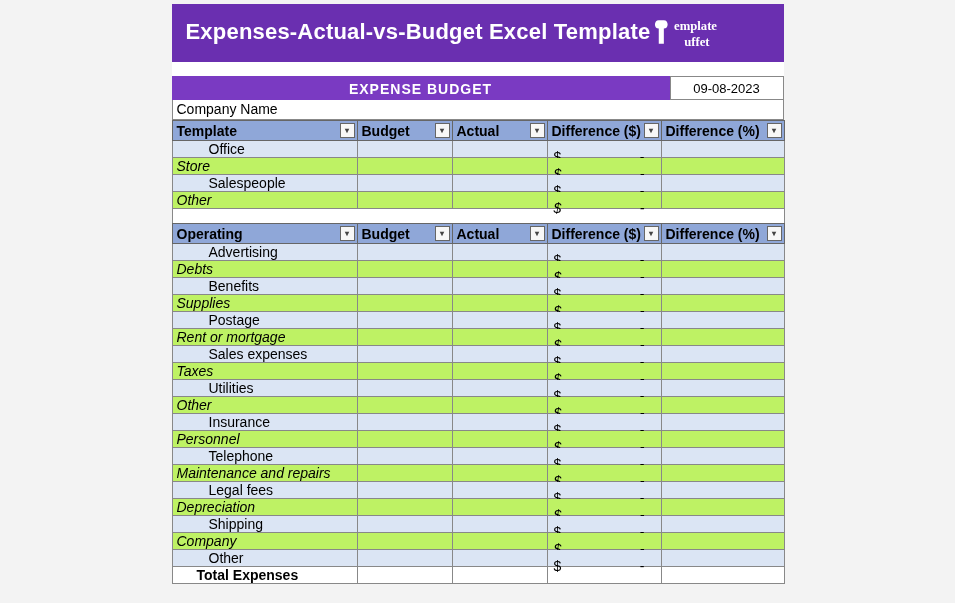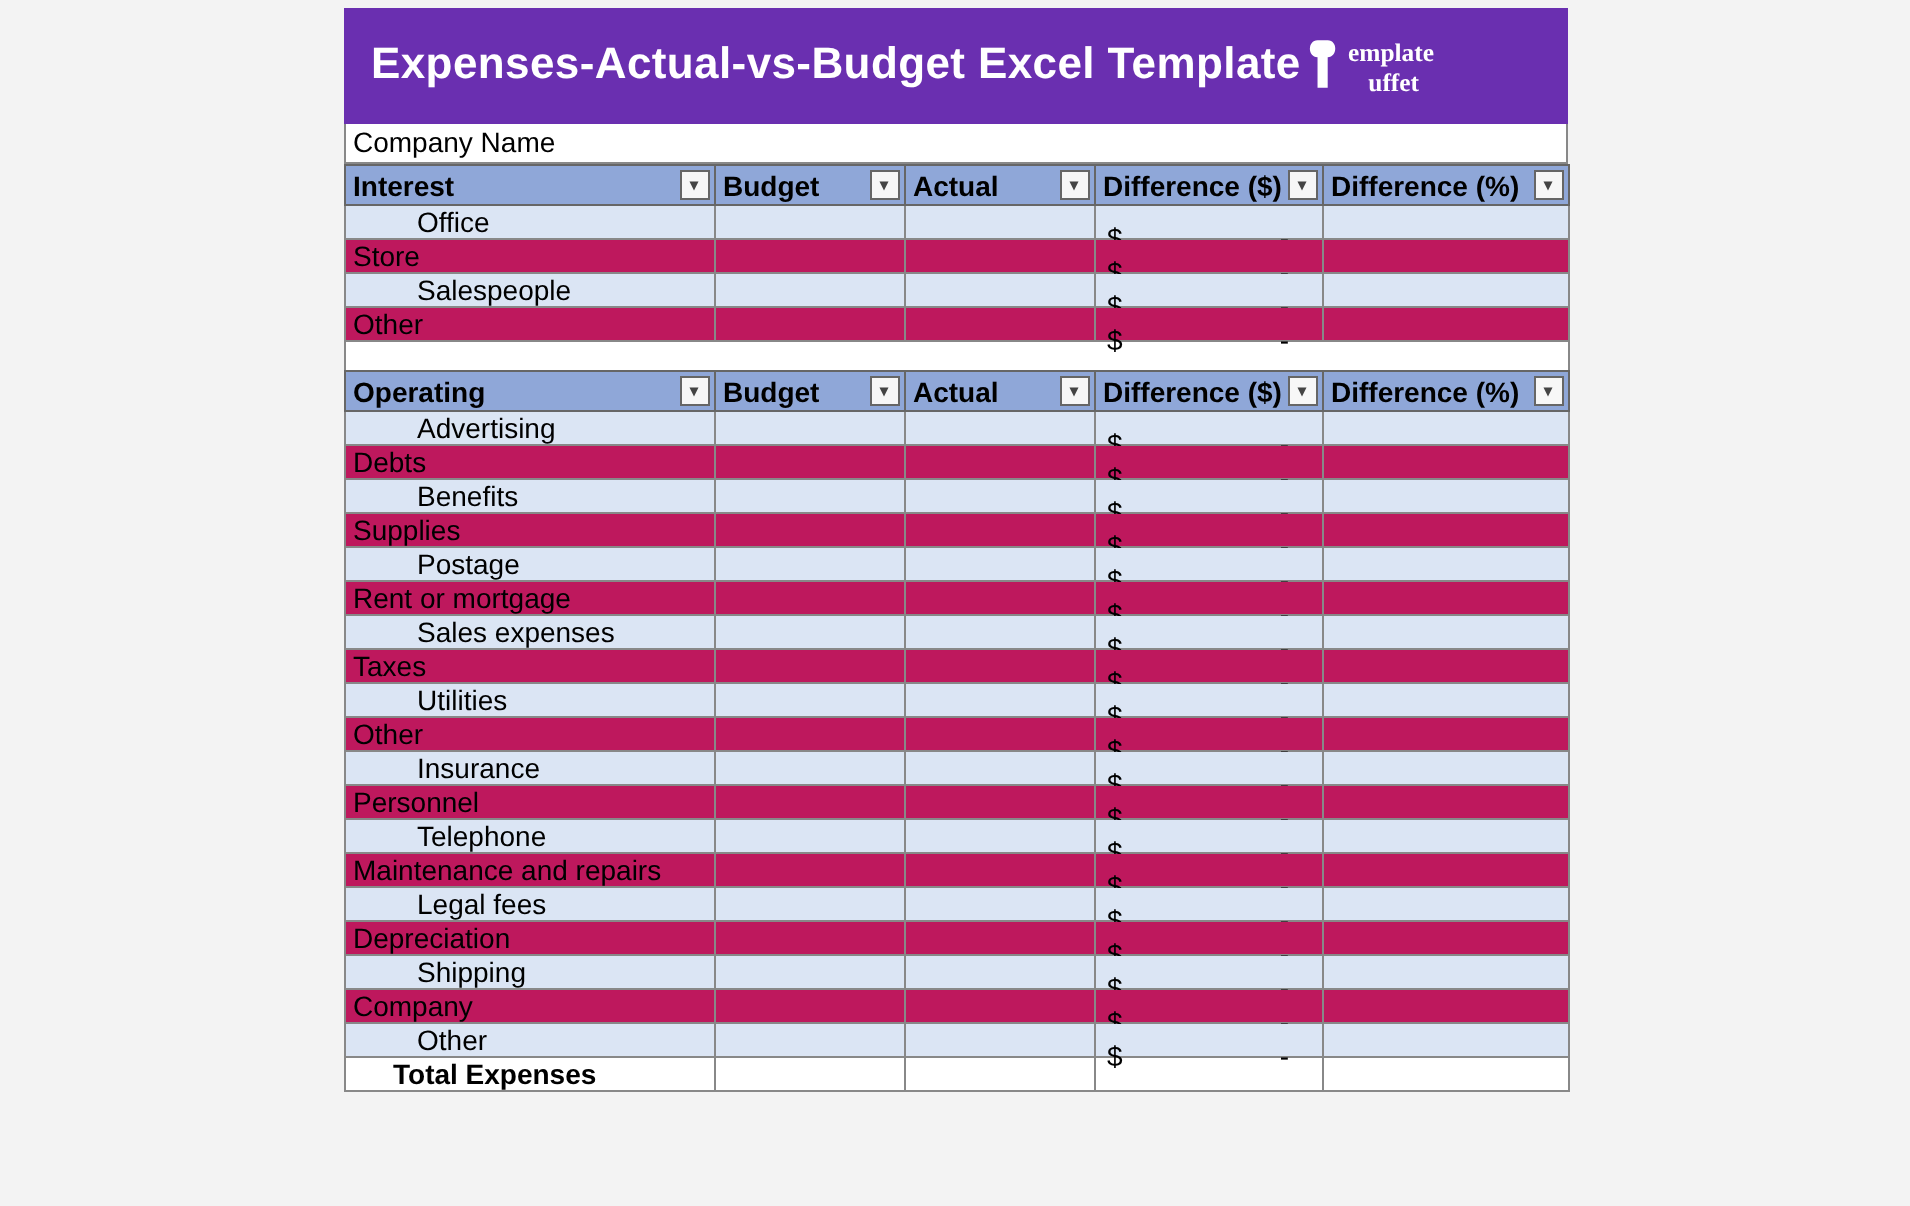--- a/index.html
+++ b/index.html
@@ -106,21 +106,21 @@
     line-height: 1;
   }
   td {
     border: 1px solid #888;
     padding: 0px 4px;
     height: 16px;
     font-size: 14px;
     line-height: 16px;
   }
   tr.even td { background: #dbe5f4; padding-left: 36px; }
-  tr.odd td { background: #be185d; }
+  tr.odd td { background: #bef264; font-style: italic; }
   td.diff {
     position: relative;
   }
   td.diff .cur {
     position: absolute;
     left: 6px;
   }
   td.diff .dash {
     position: absolute;
     right: 16px;
@@ -148,34 +148,38 @@
     <div class="title">Expenses-Actual-vs-Budget Excel Template</div>
     <div class="logo">
       <svg viewBox="0 0 130 40">
         <path d="M8 6 C 2 6, 2 16, 8 16 L 8 34 L 14 34 L 14 16 C 20 16, 20 6, 14 6 Z" fill="#fff"></path>
         <text x="26" y="18" fill="#fff" font-size="15" font-family="cursive" font-weight="bold">emplate</text>
         <text x="38" y="36" fill="#fff" font-size="15" font-family="cursive" font-weight="bold">uffet</text>
       </svg>
     </div>
   </div>
 
+  <div class="subhead-row">
+    <div class="subhead-title">EXPENSE BUDGET</div>
+    <div class="subhead-date">09-08-2023</div>
+  </div>
 
   <div class="company-row">Company Name</div>
 
   <table>
     <colgroup>
         <col class="c1">
         <col class="c2">
         <col class="c3">
         <col class="c4">
         <col class="c5">
       </colgroup>
     <thead>
       <tr>
-        <th><span>Interest</span><span class="arrow">▾</span></th>
+        <th><span>Template</span><span class="arrow">▾</span></th>
         <th><span>Budget</span><span class="arrow">▾</span></th>
         <th><span>Actual</span><span class="arrow">▾</span></th>
         <th><span>Difference ($)</span><span class="arrow">▾</span></th>
         <th><span>Difference (%)</span><span class="arrow">▾</span></th>
       </tr>
     </thead>
     <tbody id="section0-body">
         <tr class="even">
           <td>Office</td>
           <td></td>

